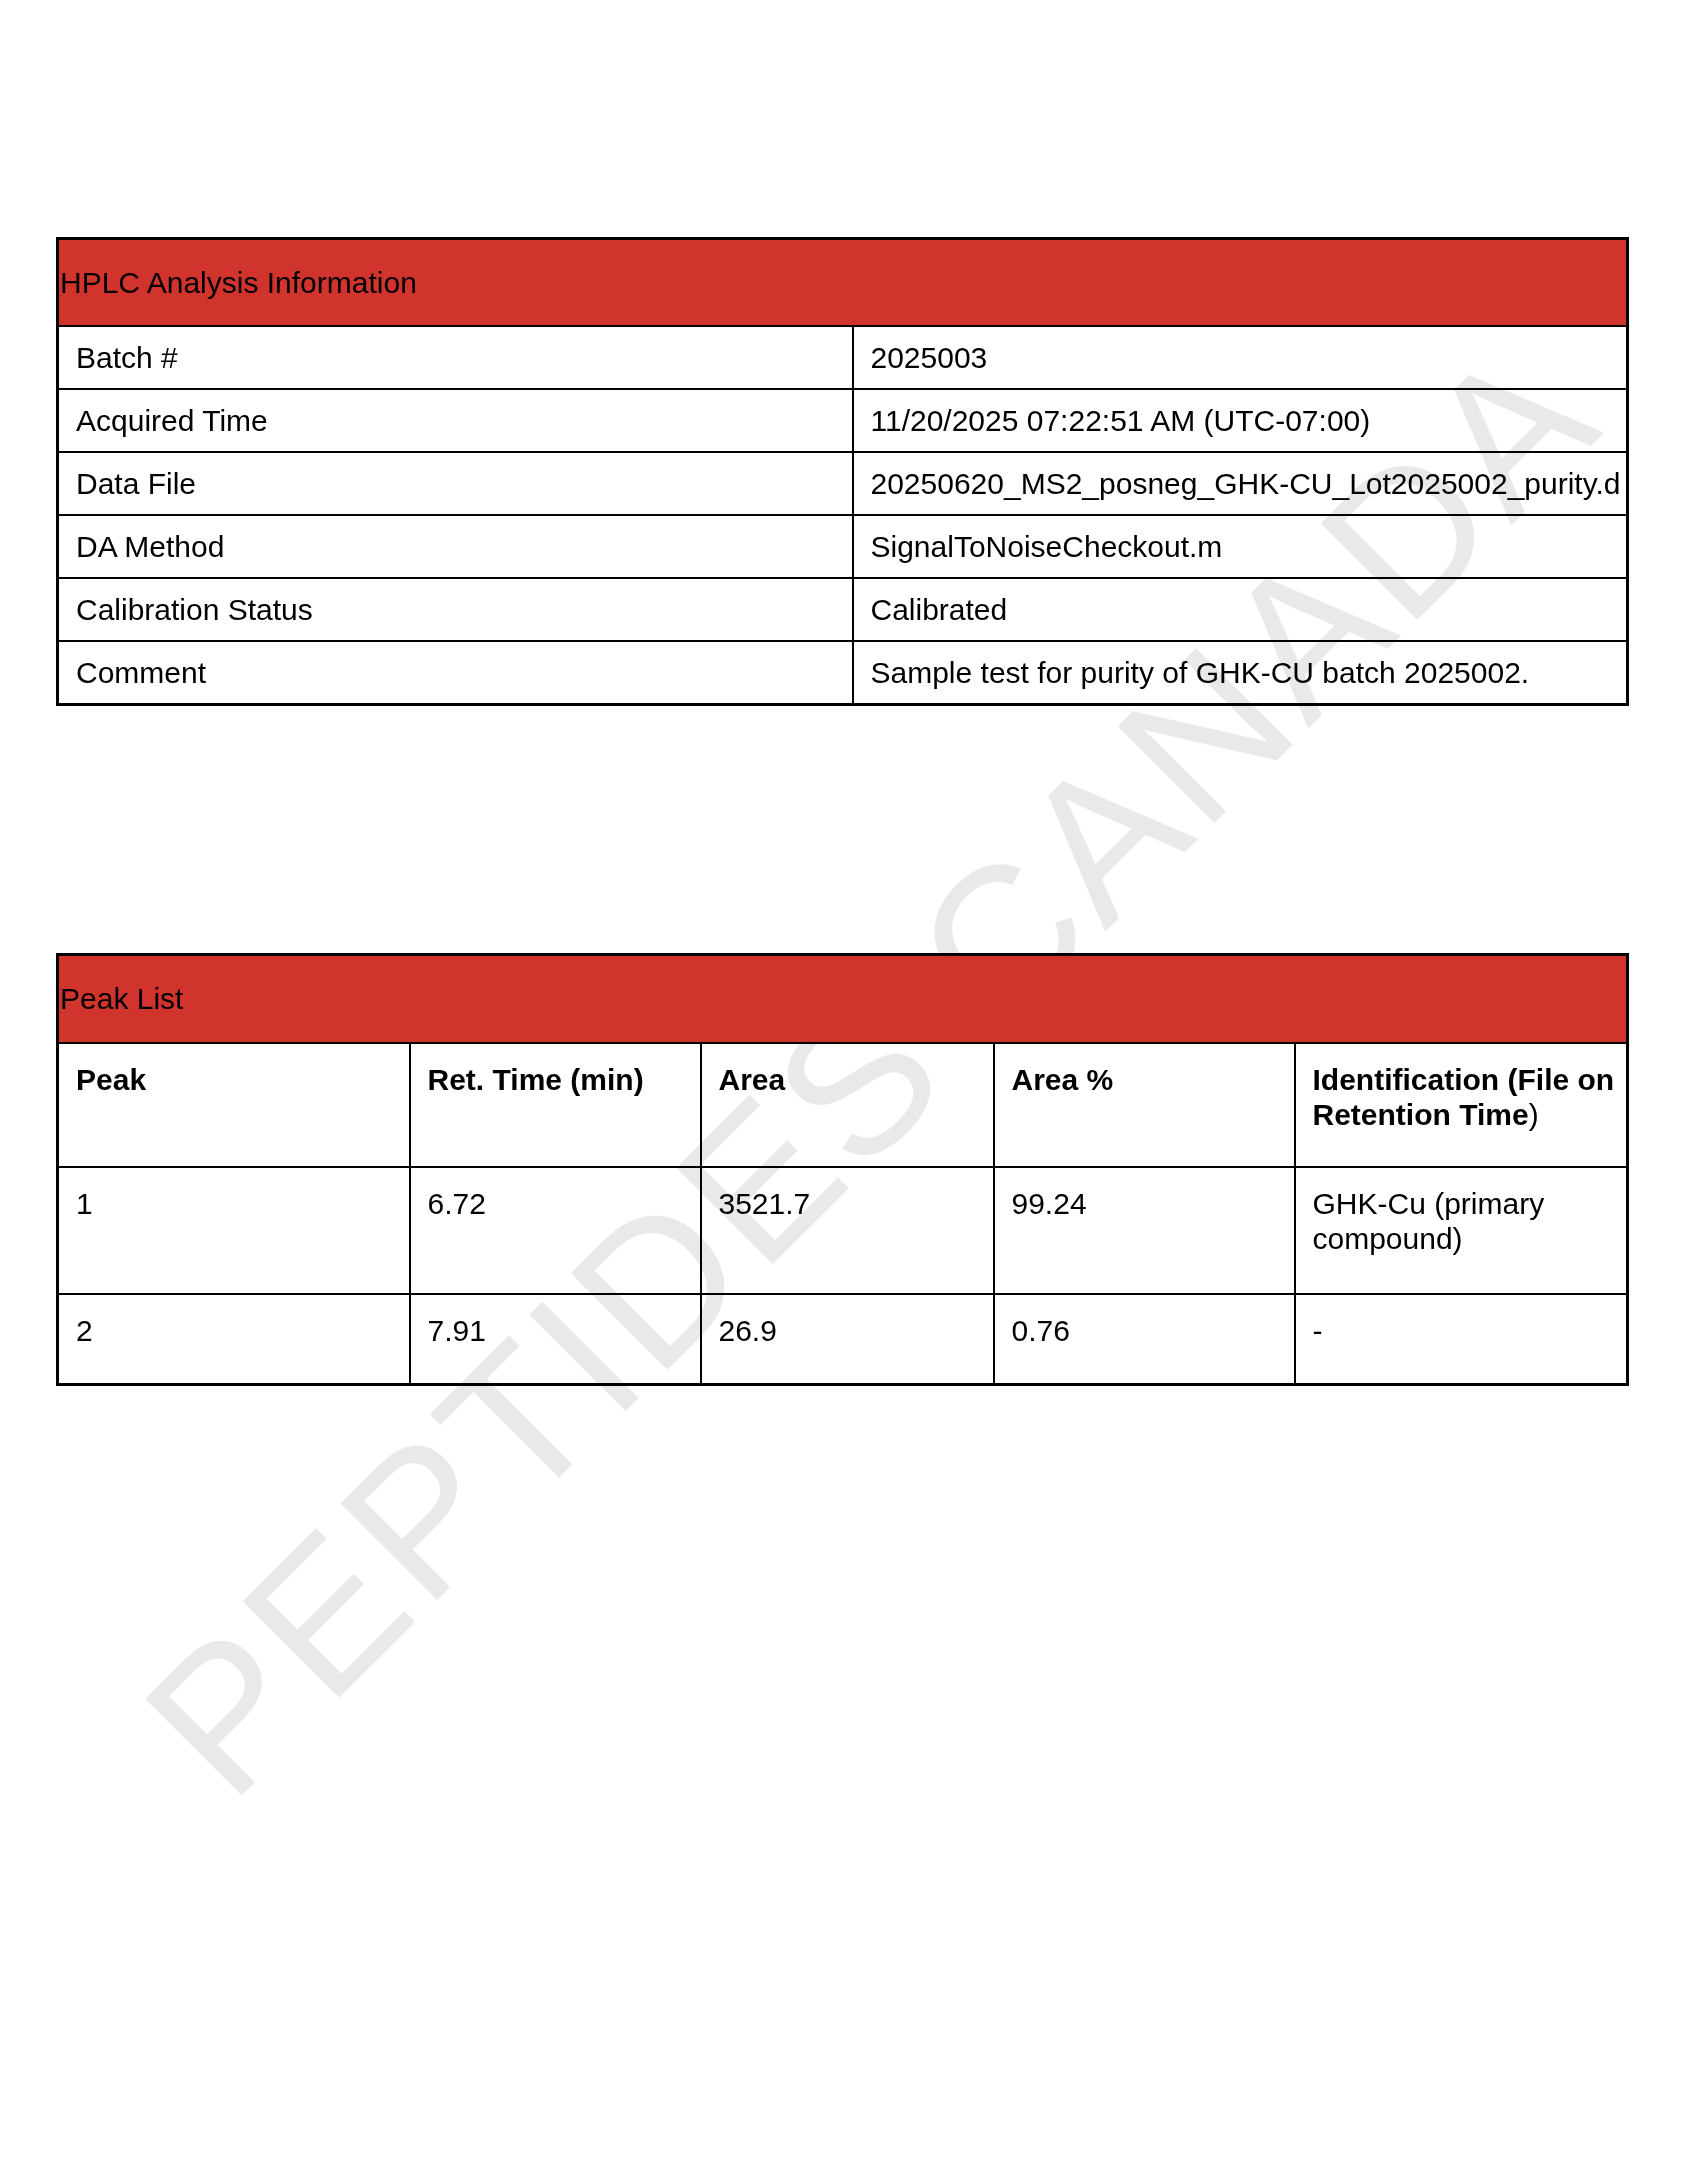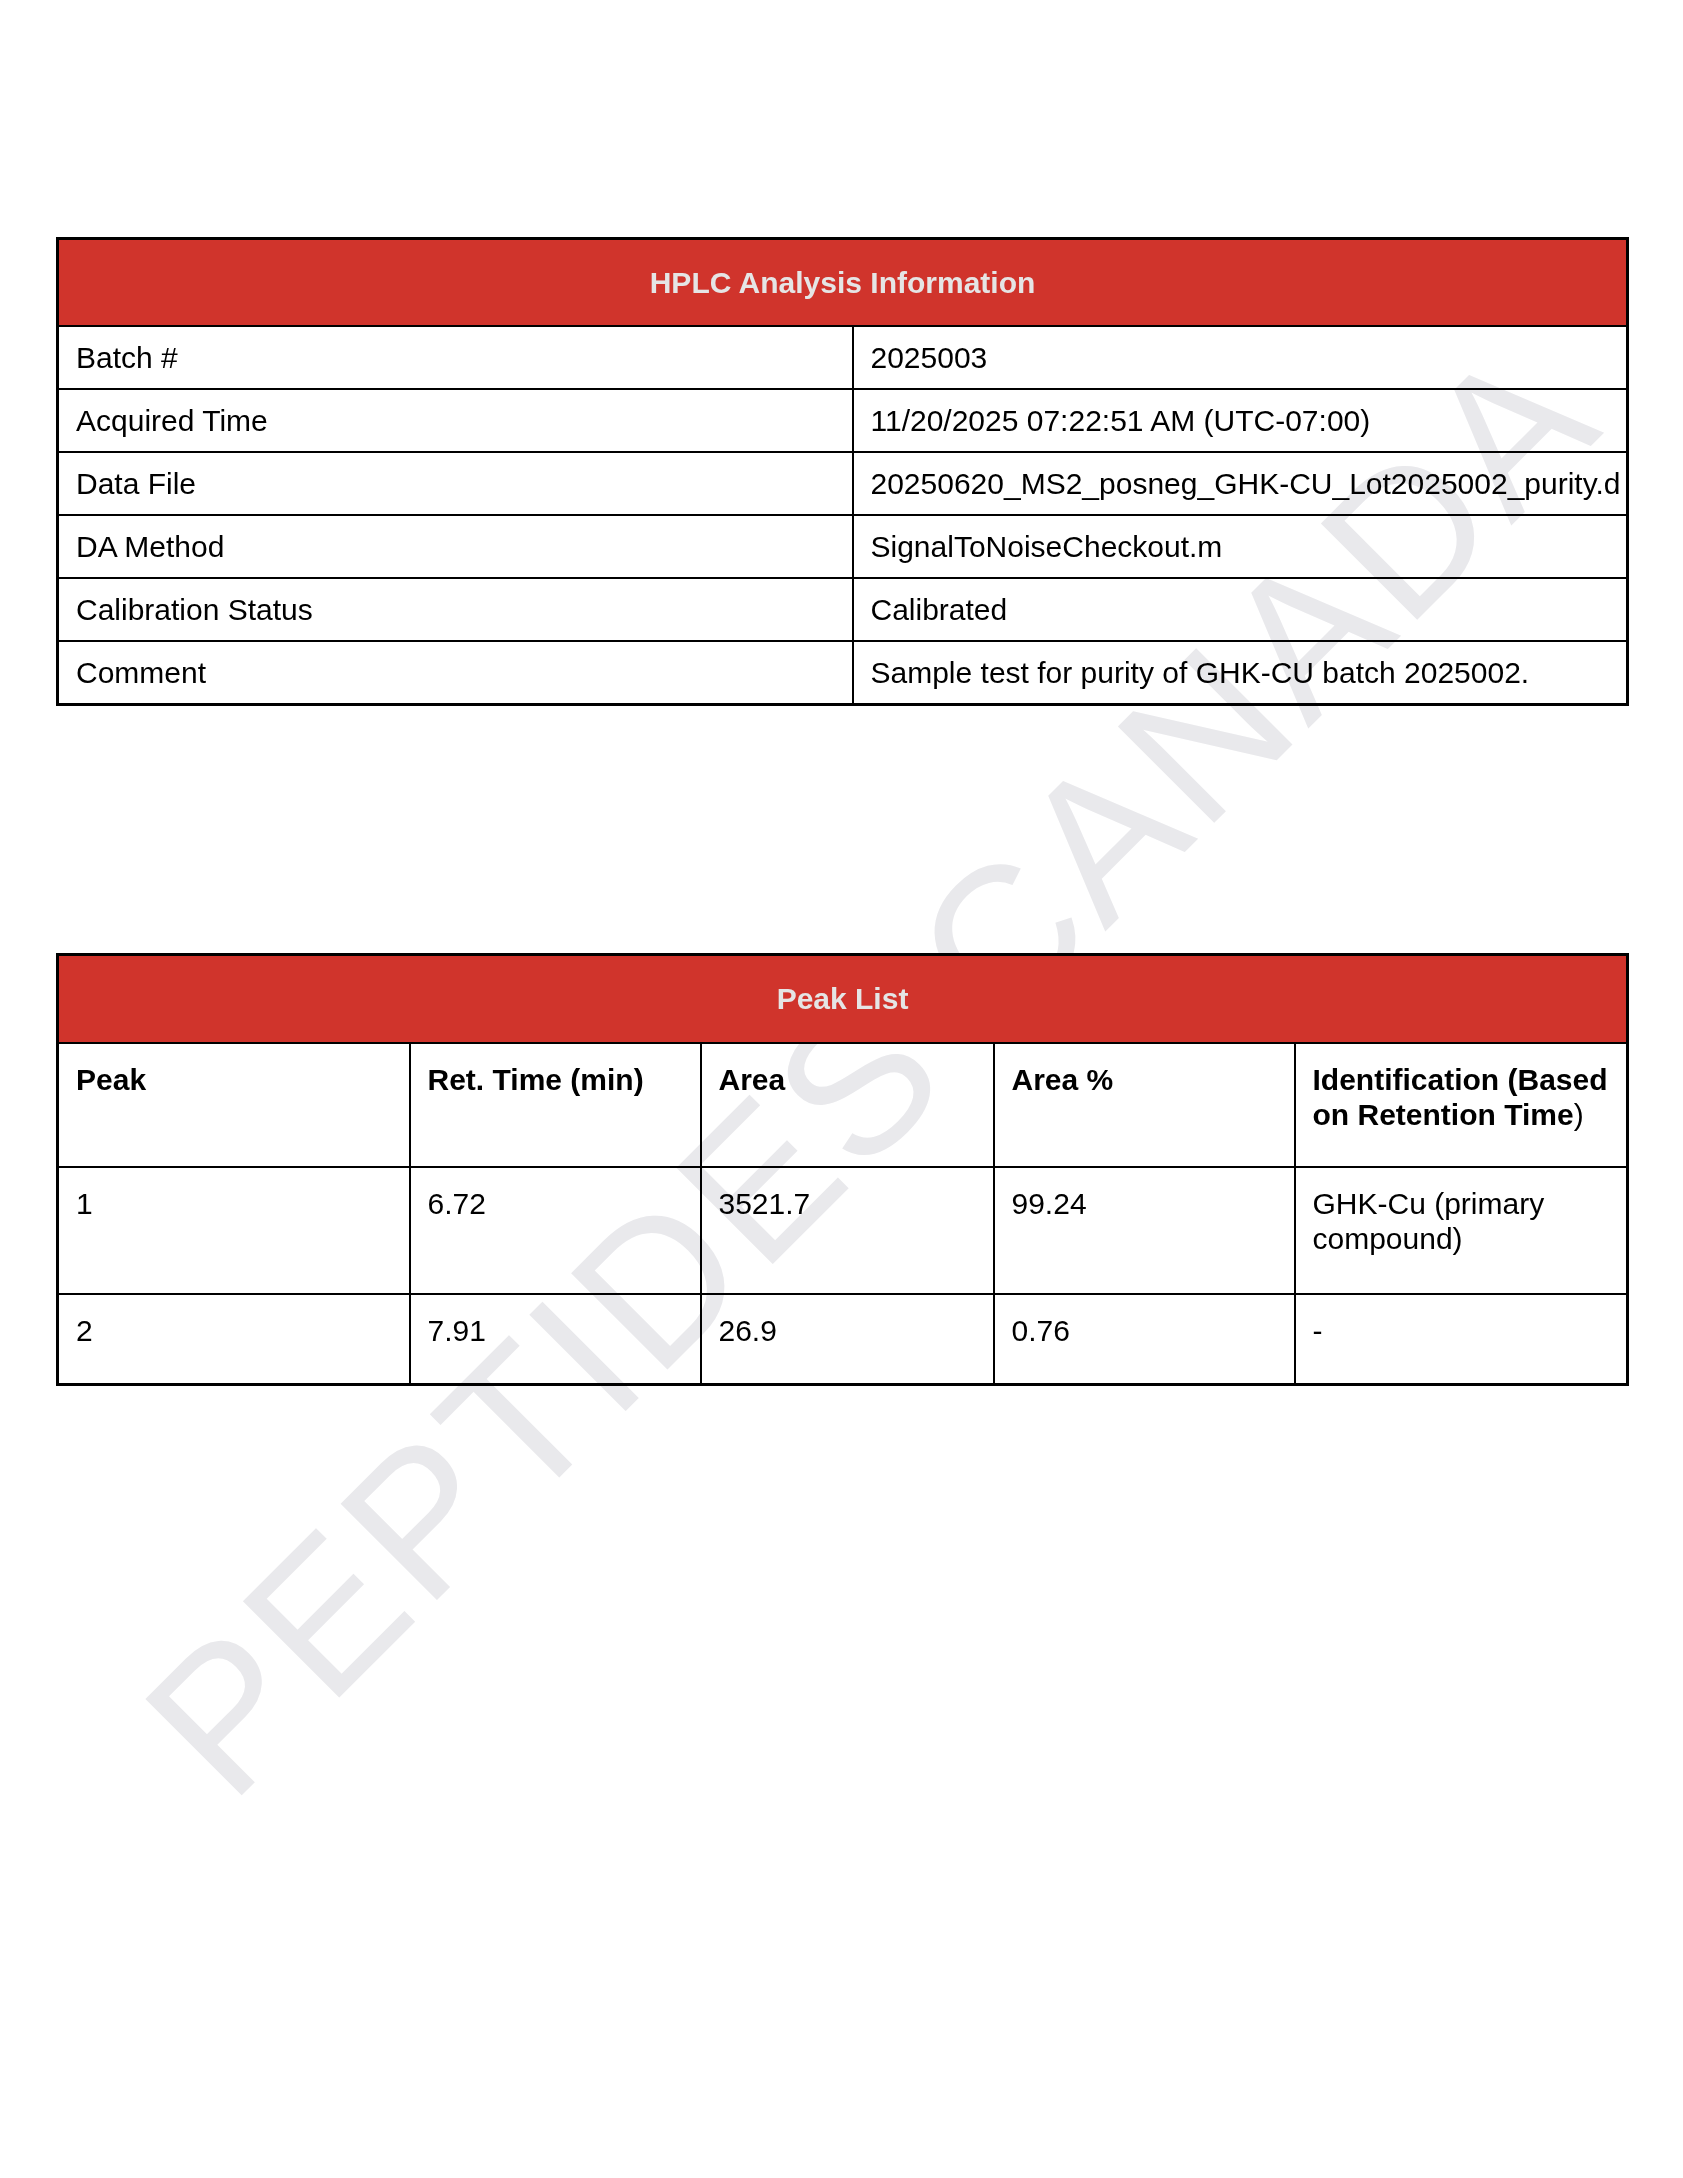--- a/index.html
+++ b/index.html
@@ -44,23 +44,23 @@
   }
   table.report th,
   table.report td {
     border: 2px solid #000000;
     font-size: 30px;
     line-height: 1.18;
     overflow: hidden;
   }
   th.band {
     background: var(--header-red, #d0342c);
-    color: #e5e5e5;
-    font-weight: bold;
-    text-align: center;
+    color: #000000;
+    font-weight: normal;
+    text-align: left;
     vertical-align: middle;
   }
 
   
   #info-table { top: 237px; }
   #info-table th.band { height: 83px; }
   #info-table td {
     height: 61px;
     vertical-align: middle;
     padding: 0 6px 0 17px;
@@ -140,21 +140,21 @@
     </colgroup>
   <tbody>
       <tr>
     <th class="band" colspan="5">Peak List</th>
   </tr>
   <tr>
     <th class="colhead">Peak</th>
     <th class="colhead">Ret. Time (min)</th>
     <th class="colhead">Area</th>
     <th class="colhead">Area %</th>
-    <th class="colhead"><span>Identification (Based on Retention Time</span><span class="tail">)</span></th>
+    <th class="colhead"><span>Identification (File on Retention Time</span><span class="tail">)</span></th>
   </tr>
   <tr class="r1">
     <td>1</td>
     <td>6.72</td>
     <td>3521.7</td>
     <td>99.24</td>
     <td>GHK-Cu (primary compound)</td>
   </tr>
   <tr class="r2">
     <td>2</td>

